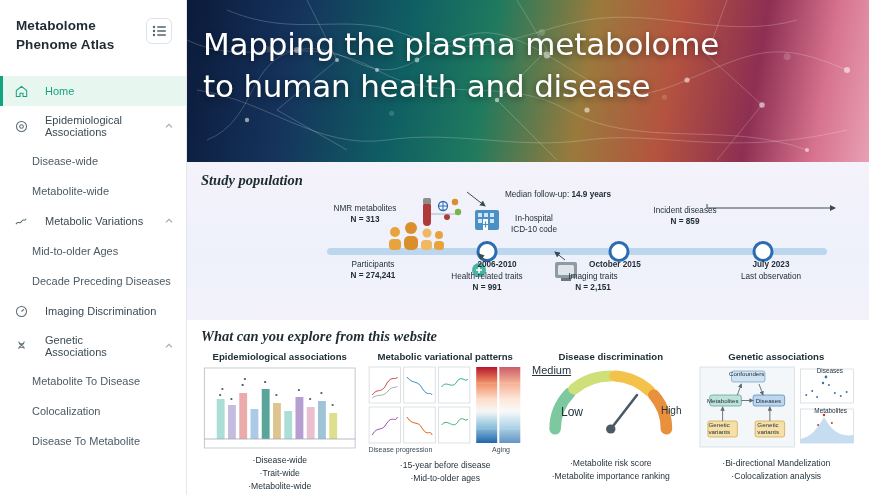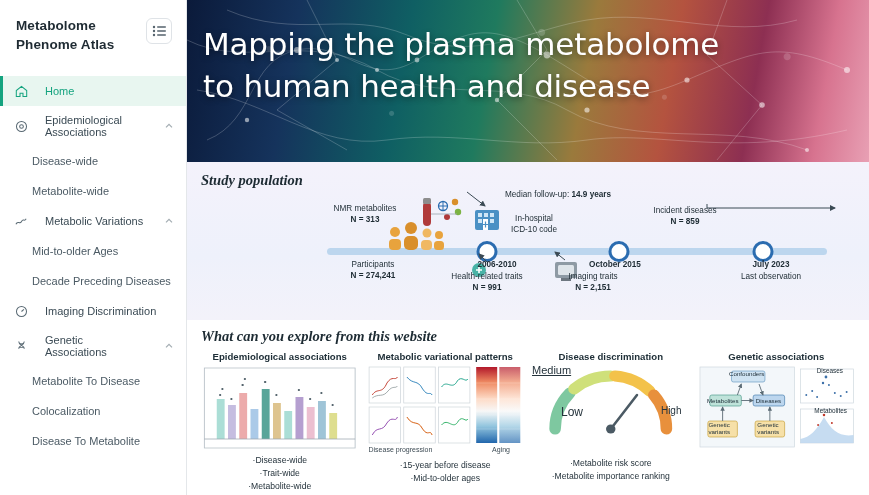--- a/index.html
+++ b/index.html
@@ -539,19 +539,21 @@
             <div style="position:absolute; left:20%; top:5px; font-size:6.2px; color:#20303a;">Confounders</div>
             <div style="position:absolute; left:6%; top:32px; font-size:6.2px; color:#20303a;">Metabolites</div>
             <div style="position:absolute; left:37%; top:32px; font-size:6.2px; color:#20303a;">Diseases</div>
             <div style="position:absolute; left:7%; top:56px; font-size:6.2px; color:#20303a; white-space:pre-line; line-height:1.2;">Genetic
 variants</div>
             <div style="position:absolute; left:38%; top:56px; font-size:6.2px; color:#20303a; white-space:pre-line; line-height:1.2;">Genetic
 variants</div>
             <div style="position:absolute; right:12px; top:2px; font-size:6.4px; color:#20303a;">Diseases</div>
             <div style="position:absolute; right:8px; top:42px; font-size:6.4px; color:#20303a;">Metabolites</div>
           </div>
+          <div class="card-bullets" style="white-space:pre-line; margin-top:6px;">·Bi-directional Mandelization
+·Colocalization analysis</div>
         </div>
 
       </div>
     </div>
 
   </div>
 </div>
 
 </body></html>

